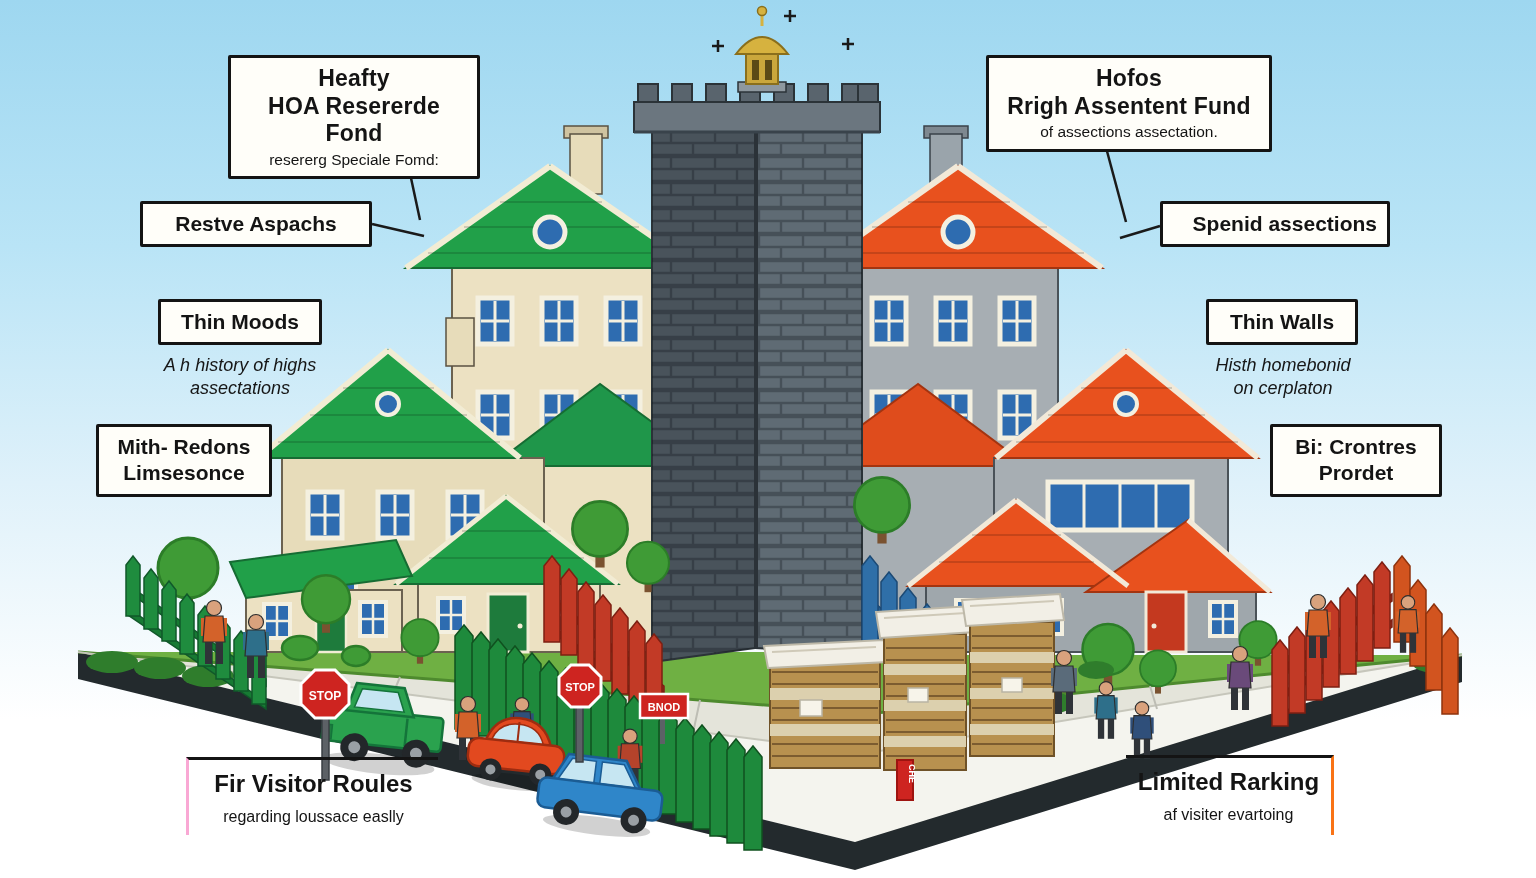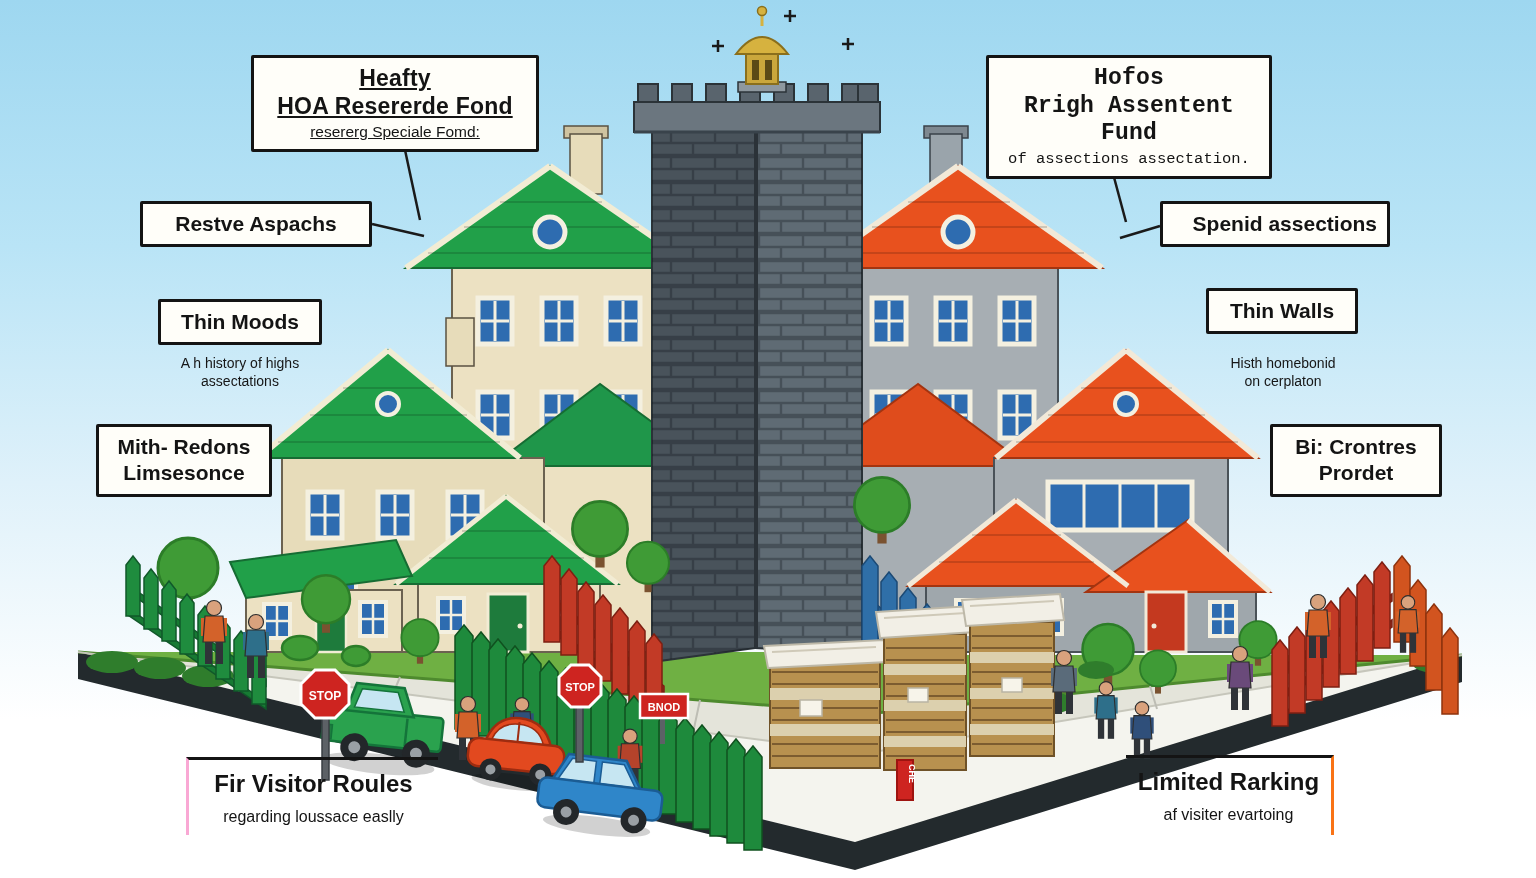--- a/index.html
+++ b/index.html
@@ -10,21 +10,21 @@
   }
   .stage{position:relative;width:1536px;height:878px;}
   svg.scene{position:absolute;left:0;top:0;}
   .callout{
     position:absolute;background:#fffef9;border:3px solid #141414;border-radius:2px;
     color:#141414;text-align:center;padding:7px 10px;box-sizing:border-box;
   }
   .callout .big{display:block;font-weight:bold;font-size:23px;line-height:1.2;letter-spacing:.2px;}
   .callout .mid{display:block;font-weight:bold;font-size:21px;line-height:1.25;}
   .callout .sub{display:block;font-weight:normal;font-size:15.5px;line-height:1.25;margin-top:2px;}
-  .floating{position:absolute;color:#161616;text-align:center;font-size:14px;line-height:1.3;}
+  .floating{position:absolute;color:#161616;text-align:center;font-size:18px;line-height:1.3;font-style:italic;}
   .bracket{position:absolute;color:#141414;text-align:center;padding:10px 8px 0;box-sizing:border-box;}
   .bracket .big{display:block;font-weight:bold;font-size:24px;}
   .bracket .sub{display:block;font-size:16px;margin-top:10px;}
   .bracket.left{border-top:3px solid #141414;border-left:3px solid #f9a8d4;}
   .bracket.right{border-top:3px solid #141414;border-right:3px solid #f97316;}
 </style>
 </head>
 <body>
 
 <div class="stage">
@@ -473,21 +473,21 @@
   </g>
 
   <g stroke="#1a1a1a" stroke-width="2.5">
     <line x1="402" y1="136" x2="420" y2="220"></line>
     <line x1="372" y1="224" x2="424" y2="236"></line>
     <line x1="1104" y1="140" x2="1126" y2="222"></line>
     <line x1="1160" y1="226" x2="1120" y2="238"></line>
   </g>
 </svg>
 
-<div class="callout" style="left:251px;top:55px;width:288px;text-decoration:underline;">
+<div class="callout" style="left:228px;top:55px;width:252px;">
   <span class="big">Heafty</span>
   <span class="big">HOA Resererde Fond</span>
   <span class="sub">resererg Speciale Fomd:</span>
 </div>
 
 <div class="callout" style="left:158px;top:299px;width:164px;">
   <span class="mid">Thin Moods</span>
 </div>
 
 <div class="callout" style="left:140px;top:201px;width:232px;">
@@ -501,31 +501,31 @@
 <div class="callout" style="left:96px;top:424px;width:176px;">
   <span class="mid">Mith- Redons</span>
   <span class="mid">Limsesonce</span>
 </div>
 
 <div class="bracket left" style="left:186px;top:757px;width:252px;height:78px;">
   <span class="big">Fir Visitor Roules</span>
   <span class="sub">regarding loussace easlly</span>
 </div>
 
-<div class="callout" style="left:986px;top:55px;width:286px;font-family:Liberation Mono, monospace;">
+<div class="callout" style="left:986px;top:55px;width:286px;">
   <span class="big">Hofos</span>
   <span class="big">Rrigh Assentent Fund</span>
   <span class="sub">of assections assectation.</span>
 </div>
 
 <div class="callout" style="left:1160px;top:201px;width:230px;text-align:right;">
   <span class="mid">Spenid assections</span>
 </div>
 
-<div class="callout" style="left:1206px;top:288px;width:152px;">
+<div class="callout" style="left:1206px;top:299px;width:152px;">
   <span class="mid">Thin Walls</span>
 </div>
 <div class="floating" style="left:1188px;top:354px;width:190px;">
   <span>Histh homebonid</span><br>
   <span>on cerplaton</span>
 </div>
 
 <div class="callout" style="left:1270px;top:424px;width:172px;">
   <span class="mid">Bi: Crontres</span>
   <span class="mid">Prordet</span>

